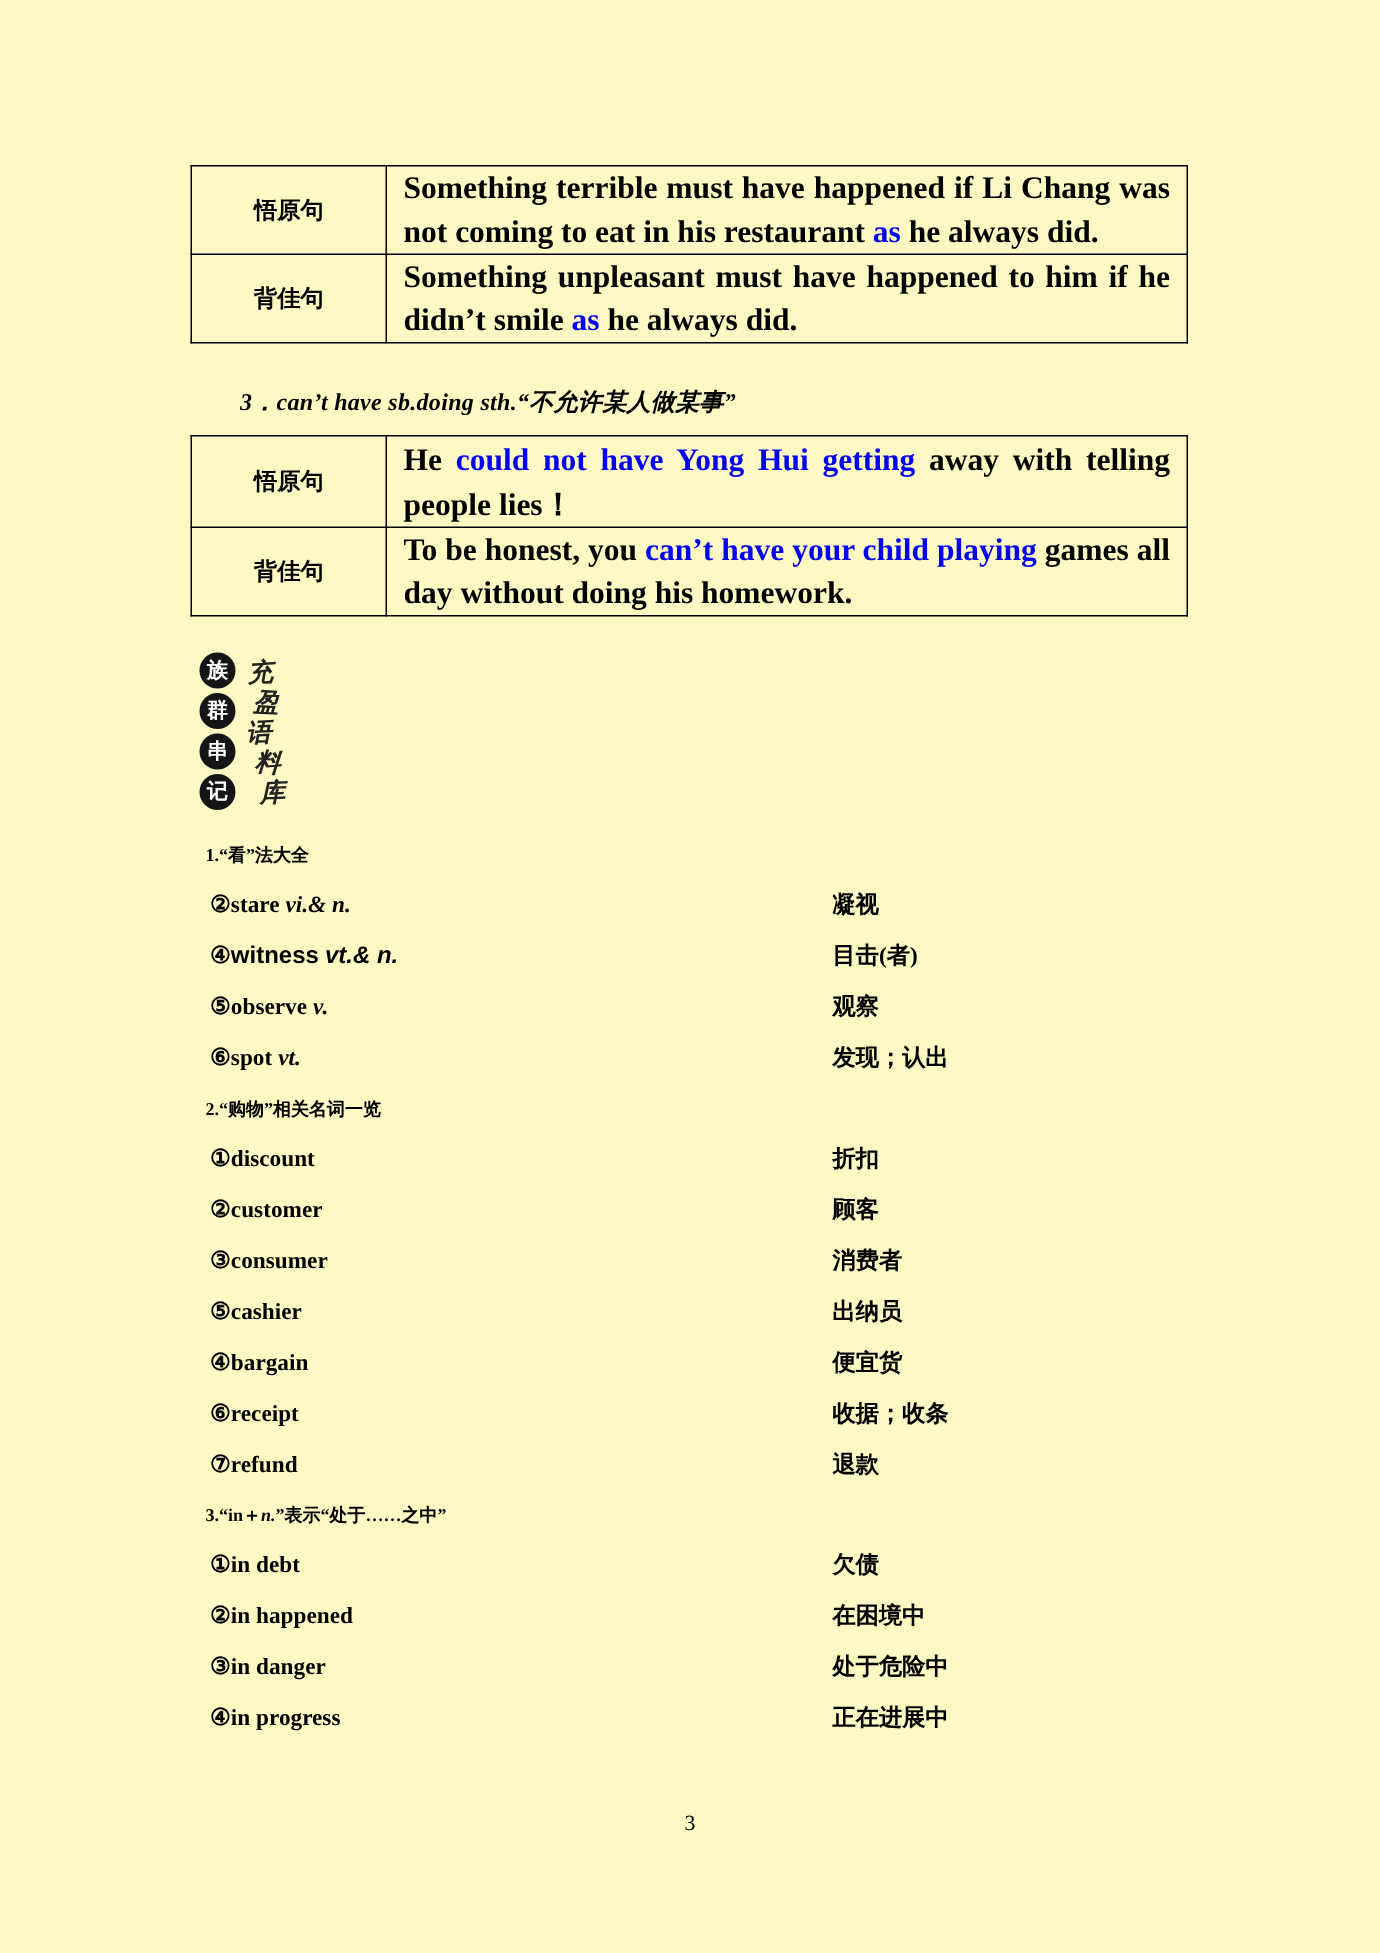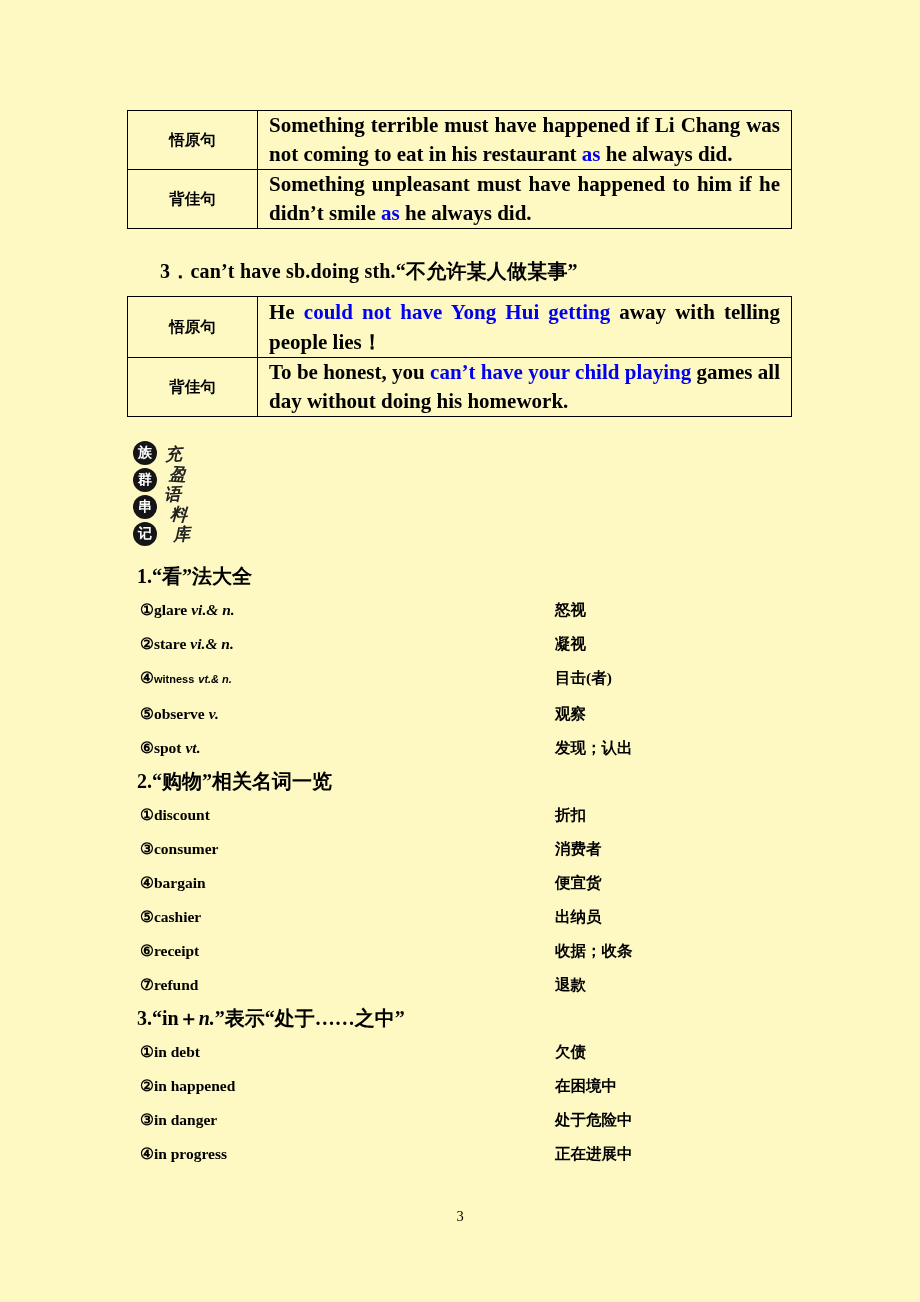--- a/index.html
+++ b/index.html
@@ -35,22 +35,23 @@
     line-height: 29px;
     text-align: justify;
     text-justify: inter-word;
   }
   table.t2 { margin-top: 11px; }
   table.t2 td.sent.single { line-height: 30px; }
 
   .point-heading {
     margin: 29px 0 0 33px;
     font-weight: bold;
-    font-size: 20px;
+    font-size: 16px;
     letter-spacing: 0.2px;
+    font-style: italic;
   }
 
   
   .stamp { display: flex; align-items: flex-start; margin: 24px 0 0 6px; height: 112px; }
   .badge-col { display: flex; flex-direction: column; gap: 3px; }
   .badge {
     width: 24px; height: 24px; border-radius: 50%;
     background: #151515; color: #ffffff;
     font-size: 14px; font-weight: bold;
     display: flex; align-items: center; justify-content: center;
@@ -64,34 +65,34 @@
   .label-col span:nth-child(1) { transform: translateX(5px) rotate(-4deg); }
   .label-col span:nth-child(2) { transform: translateX(9px) rotate(3deg); }
   .label-col span:nth-child(3) { transform: translateX(4px) rotate(-3deg); }
   .label-col span:nth-child(4) { transform: translateX(10px) rotate(4deg); }
   .label-col span:nth-child(5) { transform: translateX(13px) rotate(-2deg); }
 
   
   .vocab { margin-top: 6px; }
   .vocab-title {
     font-weight: bold;
-    font-size: 20px;
+    font-size: 12px;
     margin: 13px 0 13px 10px;
     line-height: 20px;
   }
   .vocab-item {
     position: relative;
     padding-left: 13px;
     margin-bottom: 13px;
     font-weight: bold;
     font-size: 15.5px;
     line-height: 21px;
   }
   .vpos { font-style: italic; margin-left: 4px; }
-  .sans { font-family: "Liberation Sans", "DejaVu Sans", sans-serif; font-size: 11px; }
+  .sans { font-family: "Liberation Sans", "DejaVu Sans", sans-serif; font-size: 16px; }
   .vzh { position: absolute; left: 428px; top: 0; font-weight: bold; }
 
   .page-number {
     position: absolute;
     top: 1208px; left: 0; width: 100%;
     text-align: center;
     font-size: 14.5px;
   }
 </style>
 </head>
@@ -141,24 +142,20 @@
         <span>语</span>
         <span>料</span>
         <span>库</span>
       </div>
     </div>
 
     <div class="vocab">
 
       <div class="vocab-title"><span>1.“看”法大全</span></div>
       <div class="vocab-item">
-        <span>①</span><span>glare</span><span class="vpos">vi.&amp; n.</span>
-        <span class="vzh">怒视</span>
-      </div>
-      <div class="vocab-item">
         <span>②</span><span>stare</span><span class="vpos">vi.&amp; n.</span>
         <span class="vzh">凝视</span>
       </div>
       <div class="vocab-item">
         <span>④</span><span class="sans">witness</span><span class="vpos sans">vt.&amp; n.</span>
         <span class="vzh">目击(者)</span>
       </div>
       <div class="vocab-item">
         <span>⑤</span><span>observe</span><span class="vpos">v.</span>
         <span class="vzh">观察</span>
@@ -167,32 +164,36 @@
         <span>⑥</span><span>spot</span><span class="vpos">vt.</span>
         <span class="vzh">发现；认出</span>
       </div>
 
       <div class="vocab-title"><span>2.“购物”相关名词一览</span></div>
       <div class="vocab-item">
         <span>①</span><span>discount</span>
         <span class="vzh">折扣</span>
       </div>
       <div class="vocab-item">
+        <span>②</span><span>customer</span>
+        <span class="vzh">顾客</span>
+      </div>
+      <div class="vocab-item">
         <span>③</span><span>consumer</span>
         <span class="vzh">消费者</span>
       </div>
       <div class="vocab-item">
+        <span>⑤</span><span>cashier</span>
+        <span class="vzh">出纳员</span>
+      </div>
+      <div class="vocab-item">
         <span>④</span><span>bargain</span>
         <span class="vzh">便宜货</span>
       </div>
       <div class="vocab-item">
-        <span>⑤</span><span>cashier</span>
-        <span class="vzh">出纳员</span>
-      </div>
-      <div class="vocab-item">
         <span>⑥</span><span>receipt</span>
         <span class="vzh">收据；收条</span>
       </div>
       <div class="vocab-item">
         <span>⑦</span><span>refund</span>
         <span class="vzh">退款</span>
       </div>
 
       <div class="vocab-title"><span>3.“in＋</span><span style="font-style: italic;">n.</span><span>”表示“处于……之中”</span></div>
       <div class="vocab-item">

